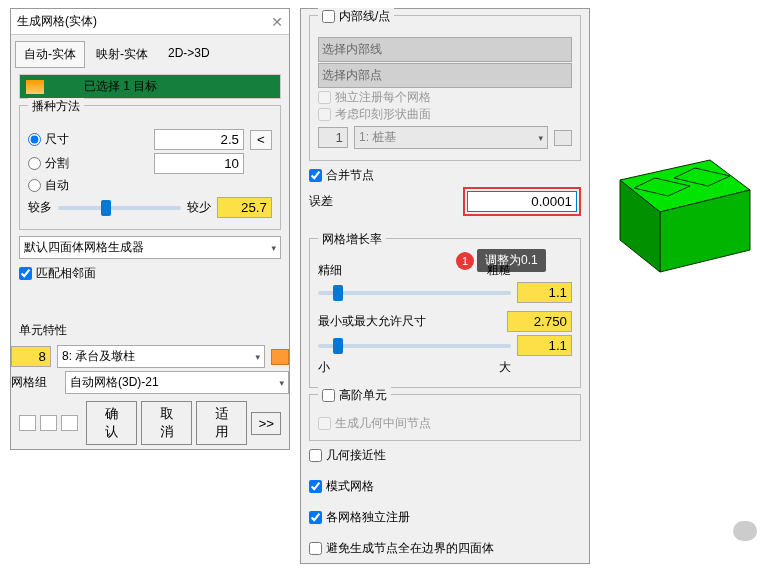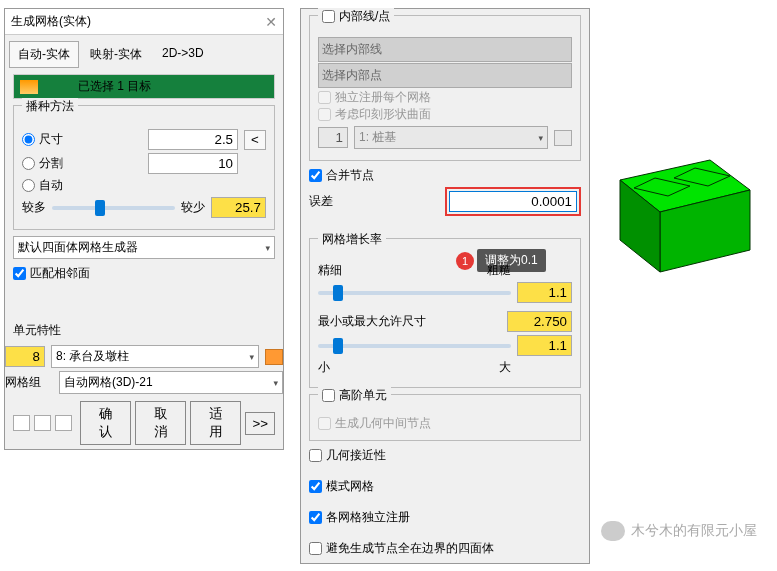--- a/index.html
+++ b/index.html
@@ -34,21 +34,21 @@
 .watermark { position: absolute; right: 20px; bottom: 30px; display: flex; align-items: center; gap: 6px; color: #aaa; font-size: 14px; }
 .wechat { width: 24px; height: 20px; border-radius: 10px; background: #ccc; }
 .viewport { position: absolute; left: 600px; top: 120px; width: 160px; height: 180px; }
 svg.box3d { width: 160px; height: 180px; }
 .bottom-icons { display: flex; gap: 4px; padding: 4px 8px; align-items: center; }
 .ico { width: 18px; height: 16px; border: 1px solid #aaa; background: #fff; }
 </style>
 </head>
 <body>
 
-<div class="dialog" style="left:4px; top:8px; width:280px;">
+<div class="dialog" style="left:10px; top:8px; width:280px;">
   <div class="titlebar">
     <span>生成网格(实体)</span>
     <span class="close-x">✕</span>
   </div>
   <div class="tabs">
     <div class="tab">自动-实体</div>
     <div class="tab inactive">映射-实体</div>
     <div class="tab inactive">2D-&gt;3D</div>
   </div>
   <div class="section">
@@ -164,21 +164,21 @@
   </div>
   <div class="section">
     <label class="checkbox">
         <input type="checkbox" checked="" style="">
         <span>合并节点</span>
       </label>
     <div class="row" style="position:relative">
       <span style="width:40px">误差</span>
       <div style="flex:1"></div>
       <span class="hl-red">
-        <input class="input-num" style="width: 128px; border-color: rgb(0, 120, 215);" value="0.0001">
+        <input class="input-num" style="width: 110px; border-color: rgb(0, 120, 215);" value="0.0001">
       </span>
     </div>
   </div>
 
   <div style="position:absolute; left:155px; top:240px; display:flex; align-items:center; gap:3px;">
     <div class="badge">1</div>
     <div class="tooltip" style="position:static">调整为0.1</div>
   </div>
   <div class="fieldset" style="margin-top:22px">
     <div class="legend">网格增长率</div>
@@ -250,14 +250,13 @@
     <polygon points="20,60 110,40 150,70 60,92" fill="#00e400" stroke="#003300"></polygon>
     <polygon points="60,92 150,70 150,130 60,152" fill="#00b400" stroke="#003300"></polygon>
     <polygon points="20,60 60,92 60,152 20,120" fill="#009000" stroke="#003300"></polygon>
     <polygon points="95,48 130,56 108,66 74,58" fill="none" stroke="#003300"></polygon>
     <polygon points="55,58 90,66 68,76 34,68" fill="none" stroke="#003300"></polygon>
   </svg>
 </div>
 
 <div class="watermark">
   <div class="wechat"></div>
-  <span>木兮木的有限元小屋</span>
 </div>
 
 </body></html>

